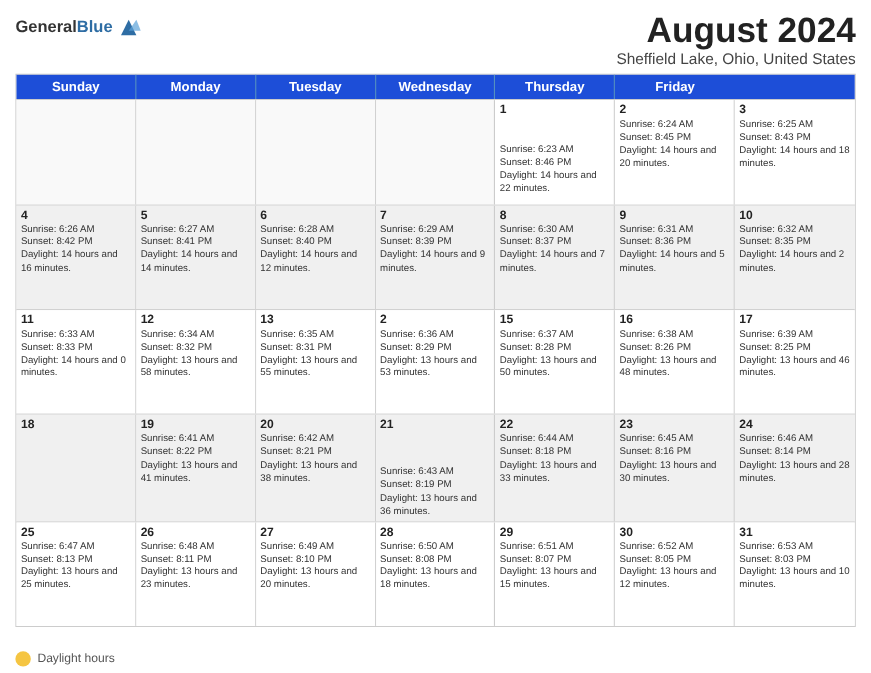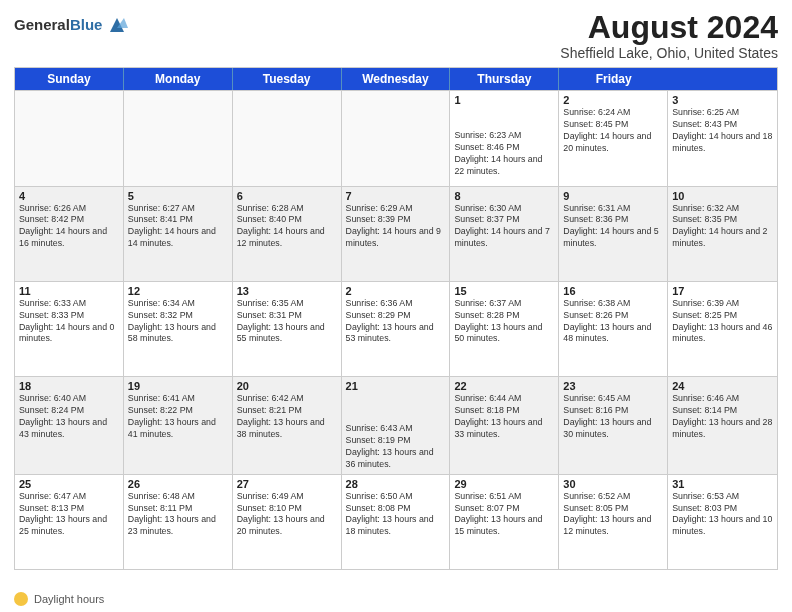--- a/index.html
+++ b/index.html
@@ -269,23 +269,20 @@
           <div class="cal-cell">
             <div class="day-num">17</div>
             <div class="day-info" style="white-space: pre-line;">Sunrise: 6:39 AM
 Sunset: 8:25 PM
 Daylight: 13 hours and 46 minutes.</div>
           </div>
         </div>
         <div class="cal-row">
           <div class="cal-cell shaded">
             <div class="day-num">18</div>
-            <div class="day-info" style="white-space: pre-line;">Sunrise: 6:40 AM
-Sunset: 8:24 PM
-Daylight: 13 hours and 43 minutes.</div>
           </div>
           <div class="cal-cell shaded">
             <div class="day-num">19</div>
             <div class="day-info" style="white-space: pre-line;">Sunrise: 6:41 AM
 Sunset: 8:22 PM
 Daylight: 13 hours and 41 minutes.</div>
           </div>
           <div class="cal-cell shaded">
             <div class="day-num">20</div>
             <div class="day-info" style="white-space: pre-line;">Sunrise: 6:42 AM

